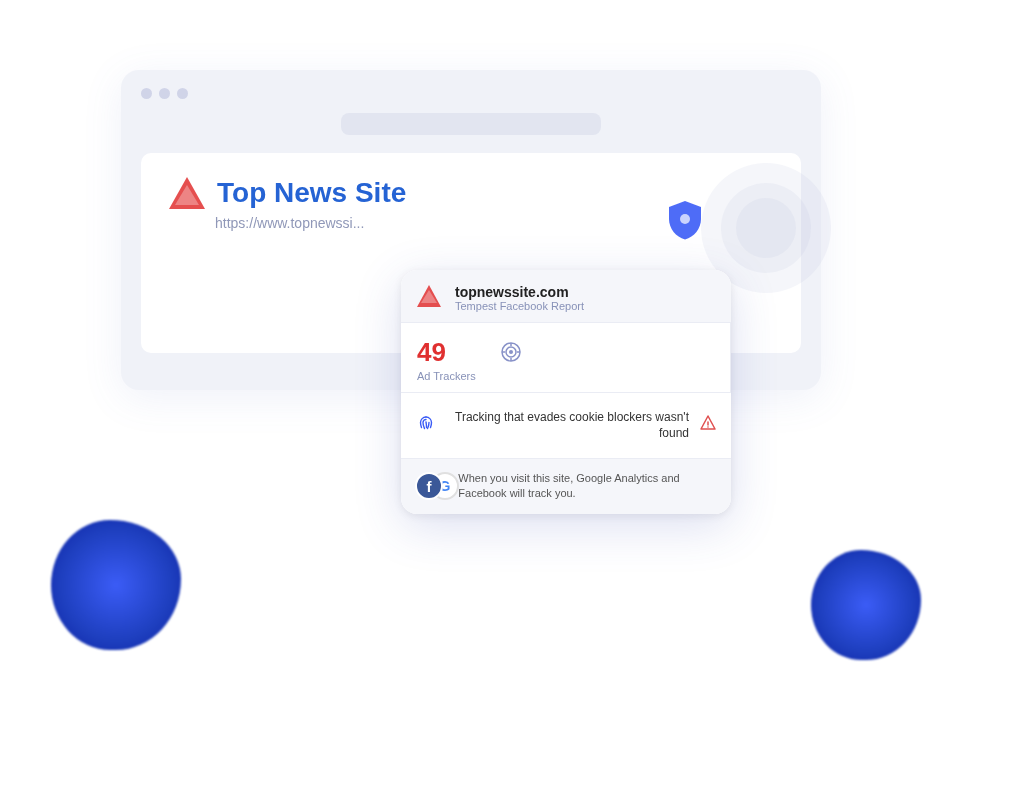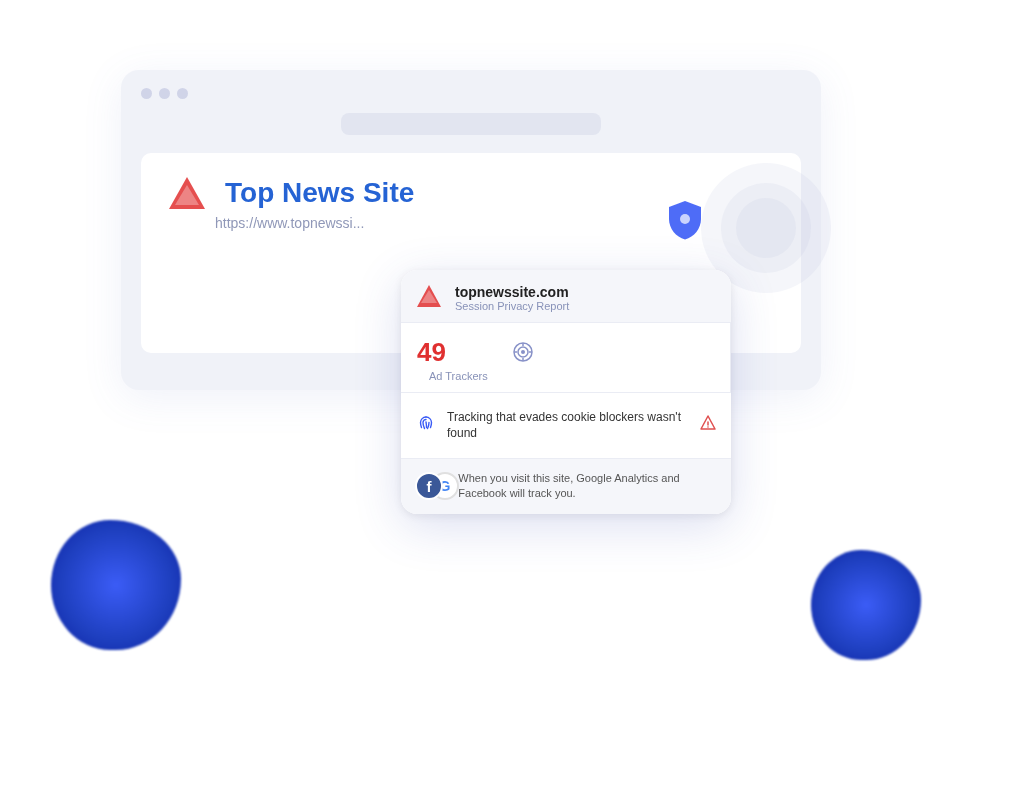--- a/index.html
+++ b/index.html
@@ -57,21 +57,21 @@
       background: #fff;
       border-radius: 10px;
       padding: 24px 28px;
       height: 200px;
       position: relative;
     }
 
     .site-header {
       display: flex;
       align-items: center;
-      gap: 20px;
+      gap: 12px;
       margin-bottom: 6px;
     }
 
     
     .tempest-logo-large {
       display: flex;
       align-items: center;
     }
     .tempest-logo-large svg {
       width: 36px;
@@ -198,21 +198,20 @@
       color: #e03030;
     }
     .stat-icon {
       margin-top: 4px;
       color: #8892c8;
     }
     .stat-label {
       font-size: 11px;
       color: #8892b8;
       margin-top: 2px;
-      margin-left: 12px;
     }
 
     
     .info-rows {
       padding: 6px 0;
     }
     .info-row {
       display: flex;
       align-items: center;
       gap: 10px;
@@ -228,20 +227,21 @@
       width: 22px;
       display: flex;
       align-items: center;
       justify-content: center;
     }
     .info-text {
       flex: 1;
       font-size: 12px;
       color: #333;
       line-height: 1.4;
+      text-align: right;
     }
     .warning-icon {
       color: #e05050;
       flex-shrink: 0;
     }
 
     
     .card-footer {
       background: #f5f6fa;
       padding: 12px 14px;
@@ -349,21 +349,21 @@
 
     <div class="card-header">
       <div class="tempest-logo-small">
         <svg viewBox="0 0 24 22" fill="none" xmlns="http://www.w3.org/2000/svg">
           <polygon points="12,0 24,22 0,22" fill="#e03030" opacity="0.85"></polygon>
           <polygon points="12,5 20,18 4,18" fill="#fff" opacity="0.3"></polygon>
         </svg>
       </div>
       <div class="card-header-text">
         <div class="domain">topnewssite.com</div>
-        <div class="subtitle">Session Privacy Report</div>
+        <div class="subtitle">Tempest Facebook Report</div>
       </div>
     </div>
 
     <div class="stats-row">
       <div class="stat-cell">
         <div>
           <div class="stat-number">49</div>
           <div class="stat-label">Ad Trackers</div>
         </div>
         <div class="stat-icon">

